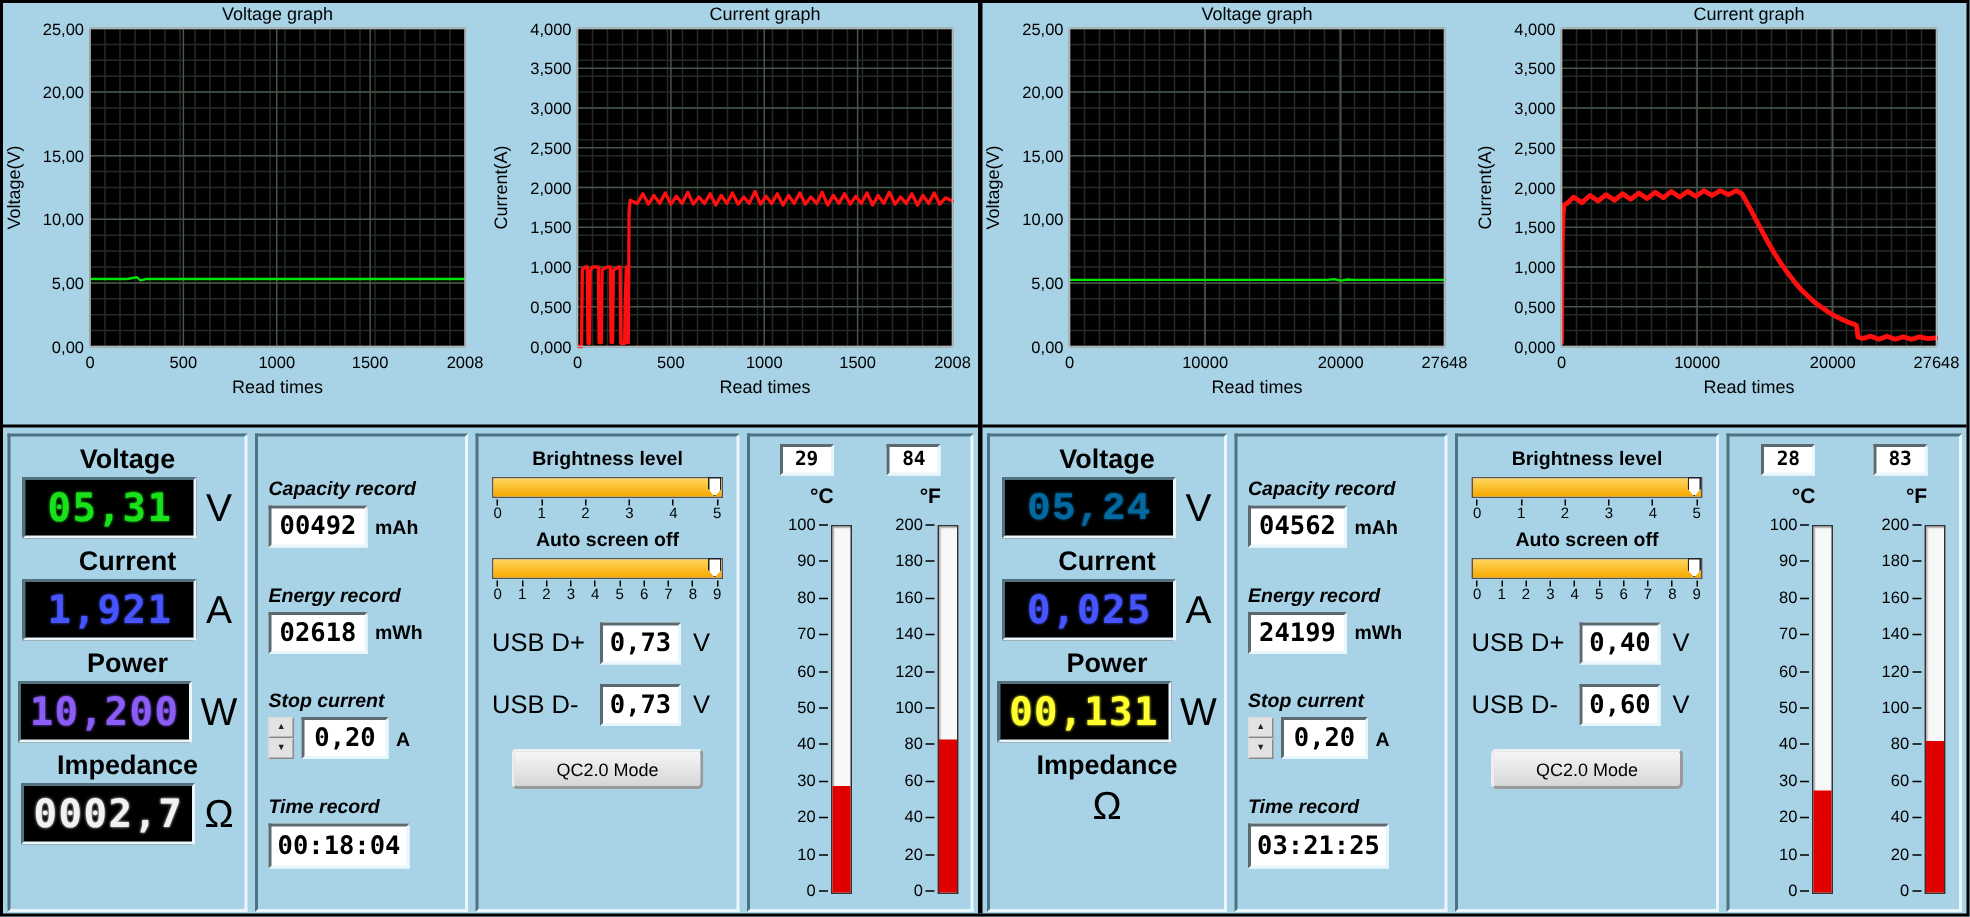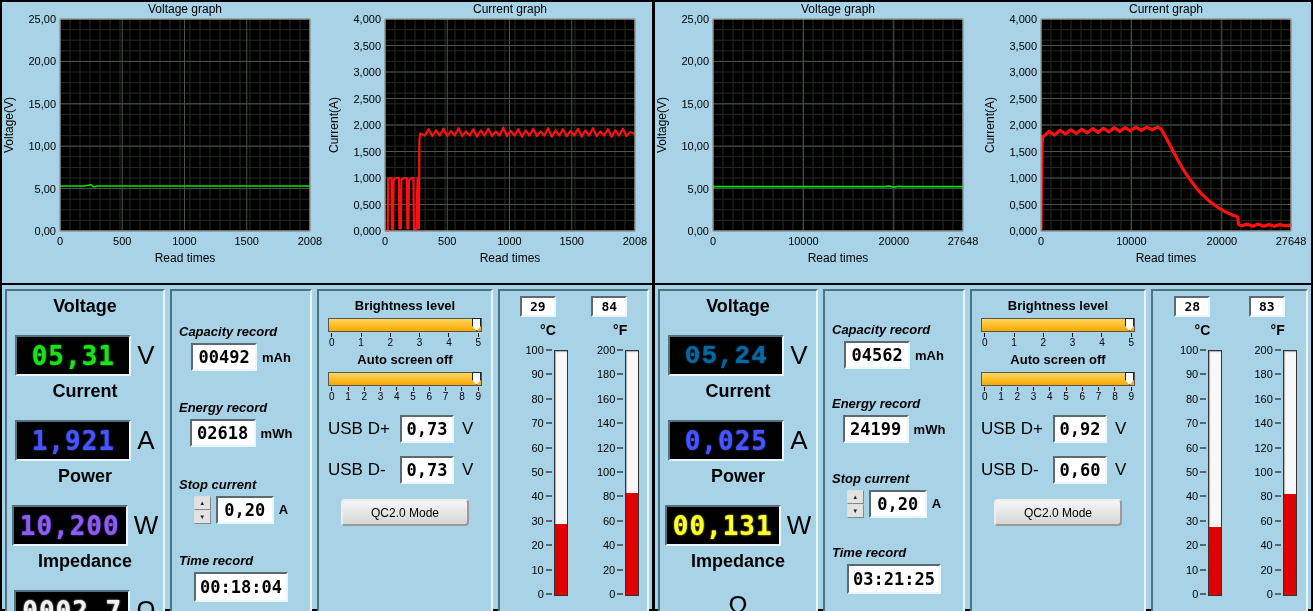--- a/index.html
+++ b/index.html
@@ -13,28 +13,28 @@
   svg .tick{font:11px "Liberation Sans",sans-serif;fill:#000;}
   svg .gtitle{font:12px "Liberation Sans",sans-serif;fill:#000;}
   svg .glabel{font:12px "Liberation Sans",sans-serif;fill:#000;}
 
   .controls-row{flex:1;display:flex;gap:5px;padding:4px 3px;box-sizing:border-box;}
   .groupbox{border:2px solid;border-color:#4b7381 #e9f6fb #e9f6fb #4b7381;box-sizing:border-box;background:#a8d3e6;}
 
   .col-meters{width:160px;display:flex;flex-direction:column;align-items:center;padding:2px 0;}
   .meter-block{display:flex;flex-direction:column;align-items:center;margin-bottom:2px;}
   .meter-label{font-weight:bold;font-size:18px;color:#000;margin-top:3px;}
-  .meter-row{display:flex;align-items:center;gap:6px;margin-top:18px;}
+  .meter-row{display:flex;align-items:center;gap:6px;margin-top:1px;}
   .lcd{background:#000;border:2px solid;border-color:#54717e #e9f6fb #e9f6fb #54717e;width:112px;height:37px;display:flex;align-items:center;justify-content:center;font-family:"DejaVu Sans Mono",monospace;font-weight:bold;font-size:26px;letter-spacing:1px;text-shadow:0 0 2px currentColor;}
   .meter-unit{font-size:26px;color:#000;}
 
   .col-records{width:142px;display:flex;flex-direction:column;justify-content:space-evenly;padding:4px 7px;}
   .rec-block{display:flex;flex-direction:column;}
   .rec-label{font-weight:bold;font-size:13px;color:#000;margin-bottom:4px;font-style:italic;}
-  .rec-row{display:flex;align-items:center;gap:5px;justify-content:center;}
+  .rec-row{display:flex;align-items:center;gap:5px;}
   .box{background:#fff;border:2px solid;border-color:#5a6a70 #e9f6fb #e9f6fb #5a6a70;font-family:"DejaVu Sans Mono",monospace;font-weight:bold;font-size:17px;color:#000;display:flex;align-items:center;justify-content:center;height:24px;box-sizing:content-box;}
   .box.cap{width:62px;}
   .box.stop{width:54px;}
   .box.time{width:90px;height:26px;}
   .rec-unit{font-weight:bold;font-size:13px;color:#000;}
   .spinner{display:flex;flex-direction:column;width:17px;height:28px;}
   .spin-btn{flex:1;font-size:6px;line-height:1;border:1px outset #ddd;background:#e2e2e2;padding:0;color:#222;}
 
   .col-sliders{width:176px;display:flex;flex-direction:column;align-items:center;padding:3px 5px;}
   .slider-label{font-weight:bold;font-size:13px;color:#000;margin-top:4px;}
@@ -680,21 +680,21 @@
             <span>4</span>
             <span>5</span>
             <span>6</span>
             <span>7</span>
             <span>8</span>
             <span>9</span>
           </div>
 
         <div class="usb-row">
           <div class="usb-label">USB D+</div>
-          <div class="box usb">0,92</div>
+          <div class="box usb">0,40</div>
           <div class="usb-unit">V</div>
         </div>
         <div class="usb-row">
           <div class="usb-label">USB D-</div>
           <div class="box usb">0,60</div>
           <div class="usb-unit">V</div>
         </div>
 
         <button class="mode-btn">QC2.0 Mode</button>
       </div>

